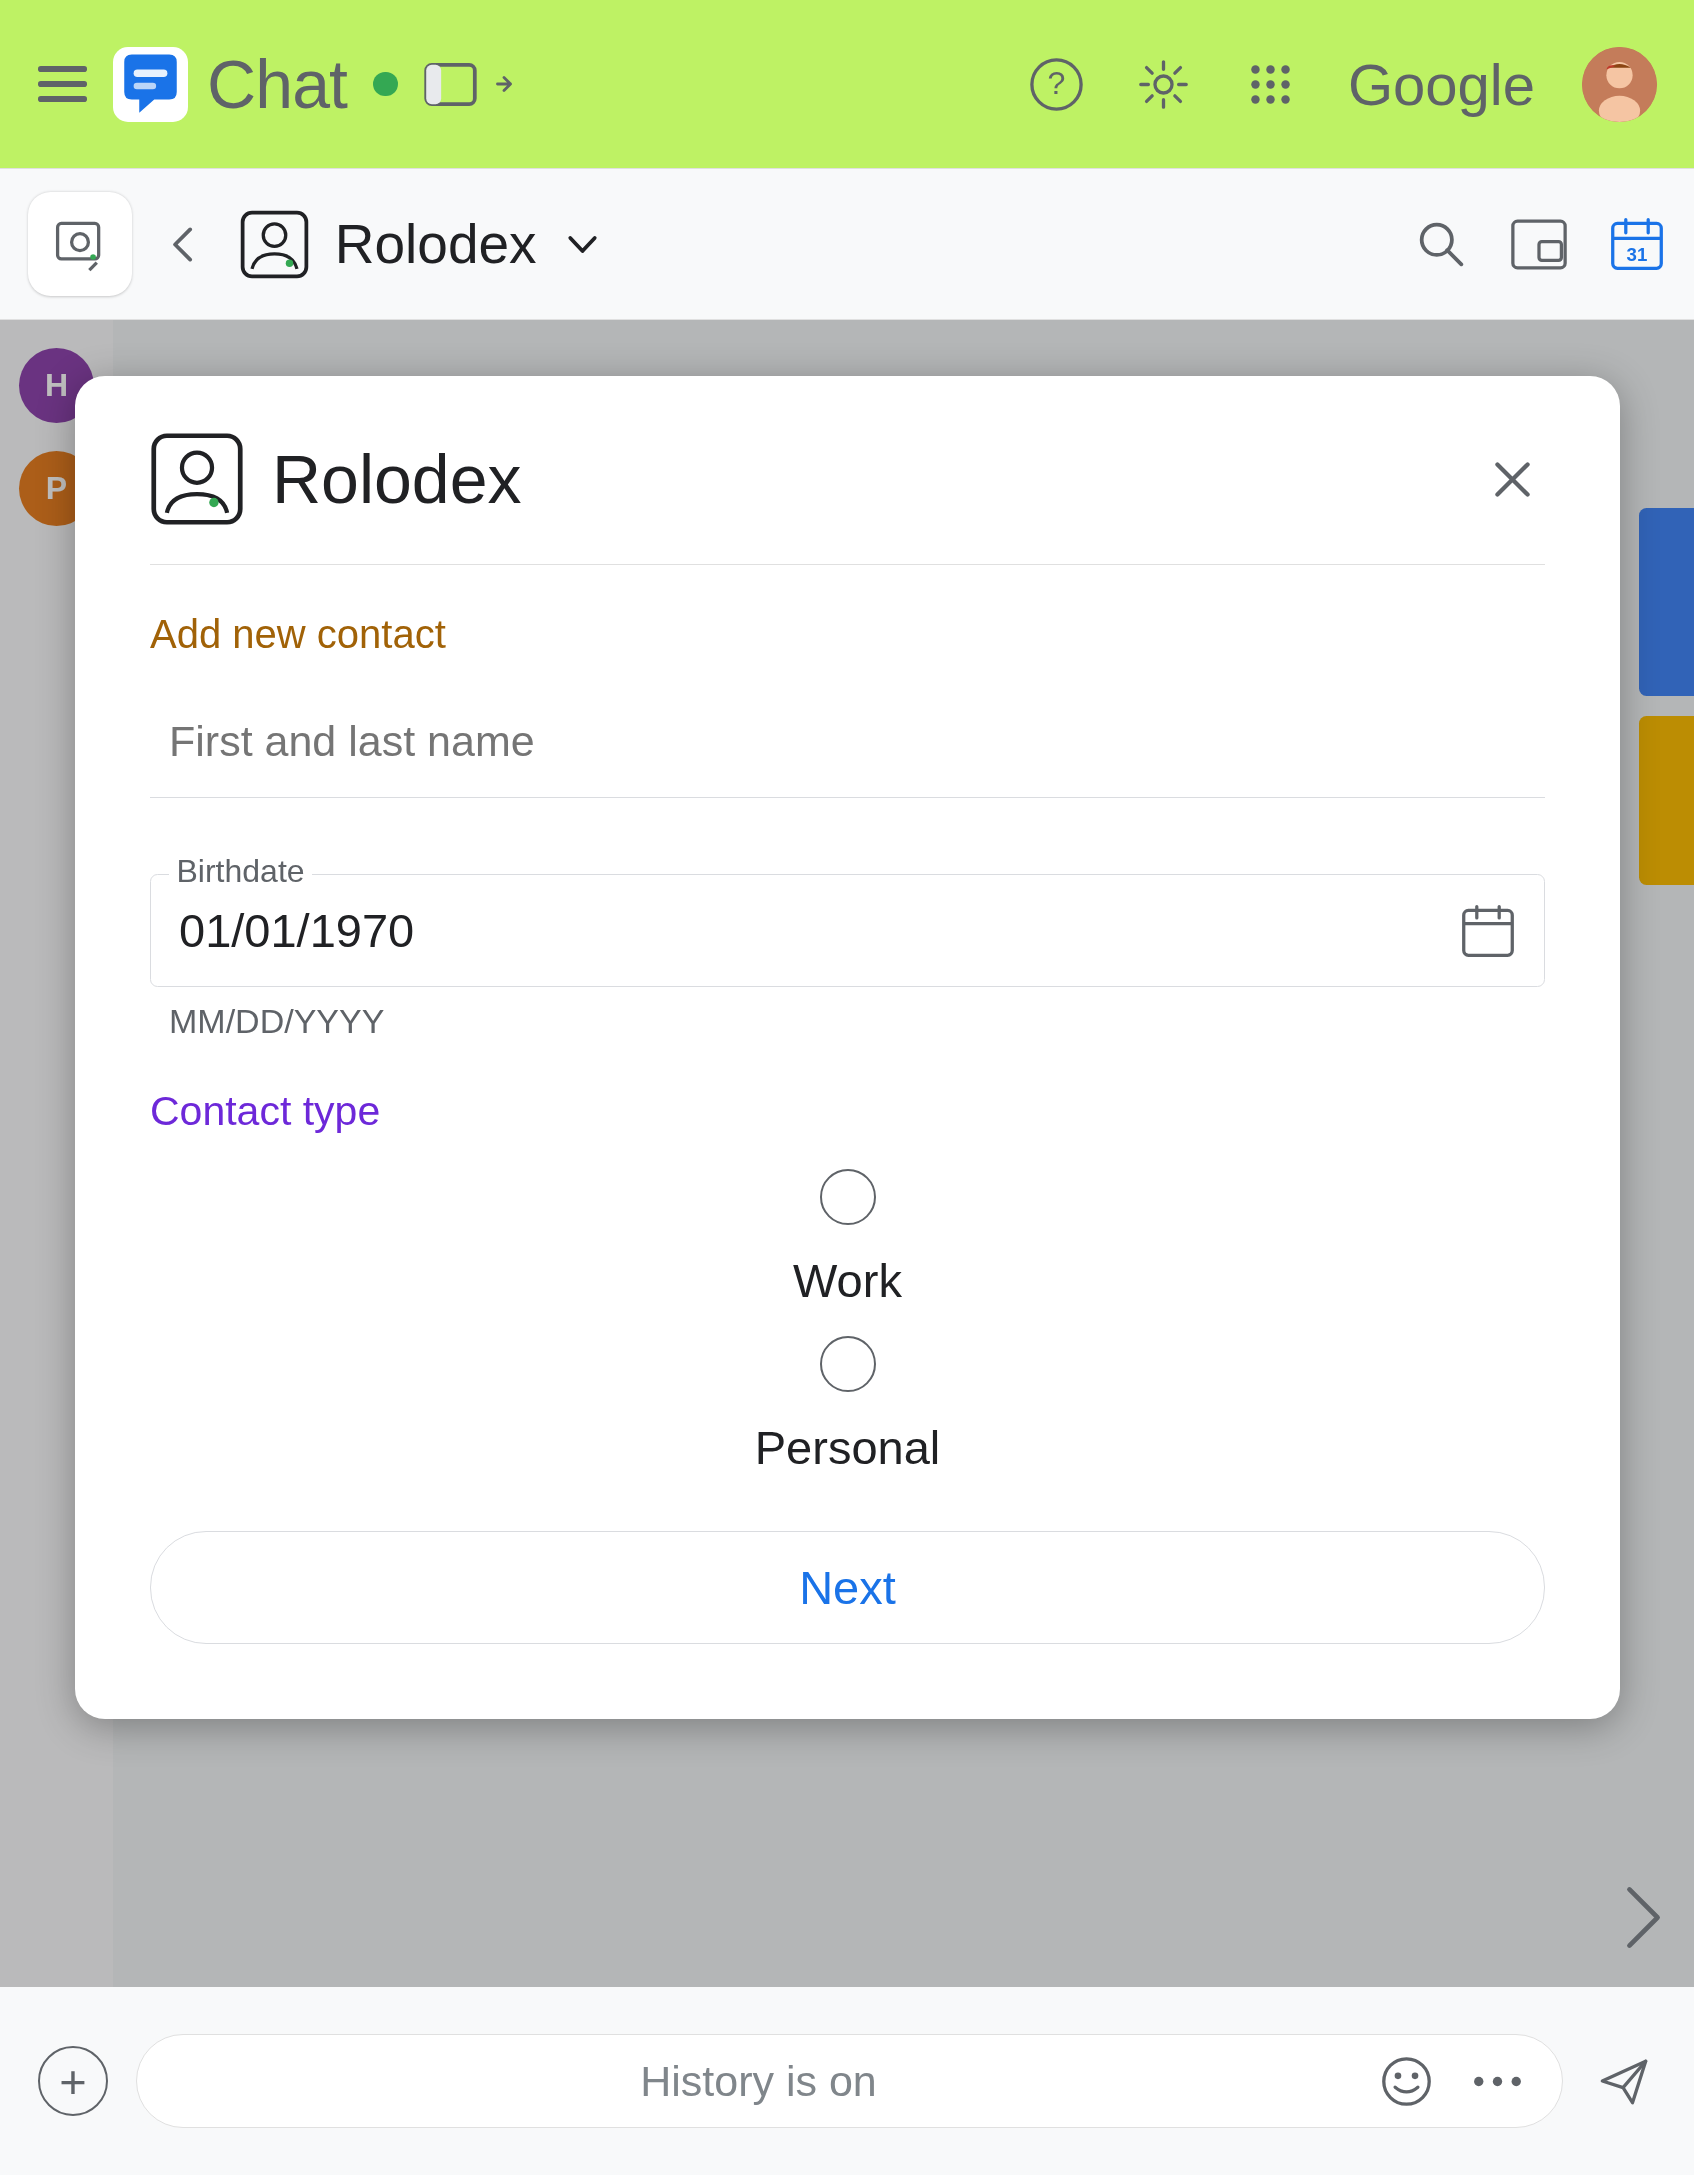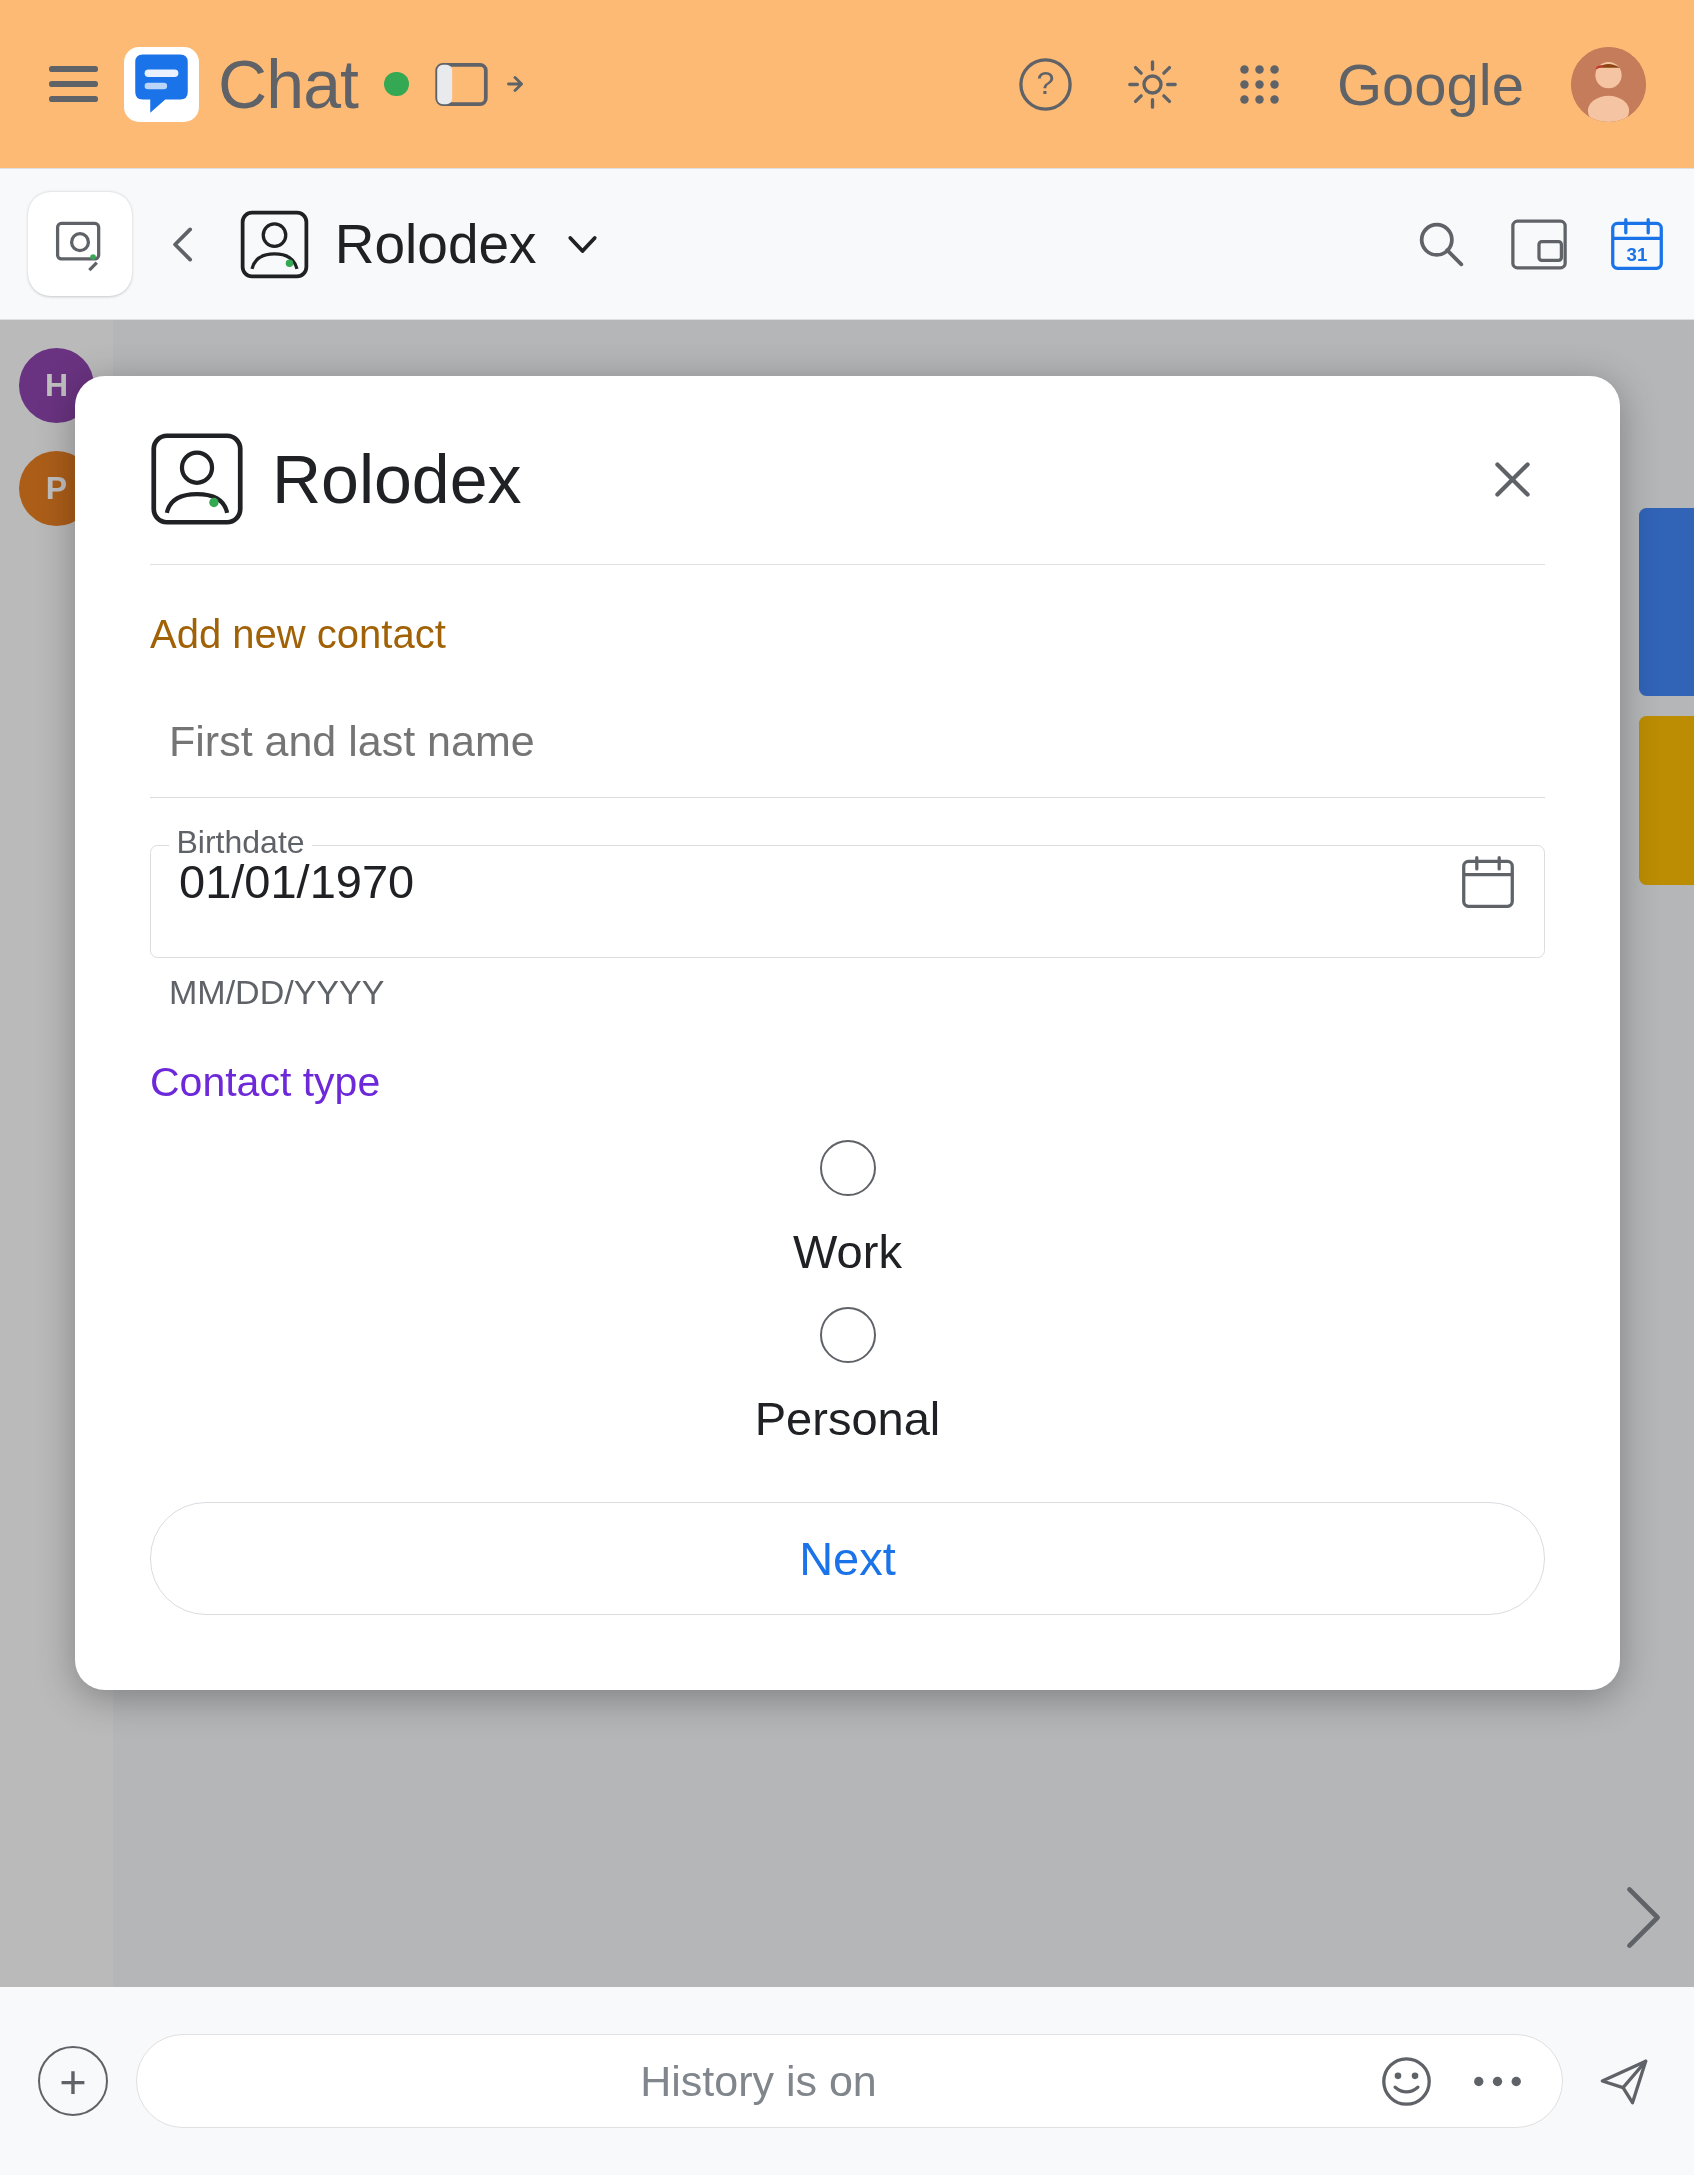--- a/index.html
+++ b/index.html
@@ -11,22 +11,22 @@
       background: #f1f3f4;
       overflow: hidden;
       position: relative;
     }
 
     
     .top-bar {
       display: flex;
       align-items: center;
       height: 169px;
-      background: #fdba74;
-      padding: 0 49px;
+      background: #bef264;
+      padding: 0 38px;
       gap: 26px;
       border-bottom: 0.9px solid #e0e0e0;
     }
 
     .hamburger-icon {
       display: flex;
       flex-direction: column;
       gap: 9.4px;
       cursor: pointer;
     }
@@ -353,21 +353,23 @@
 
     .birthdate-field {
       width: 100%;
       height: 113px;
       border: 1.9px solid #dadce0;
       border-radius: 7.5px;
       font-size: 47px;
       color: #202124;
       padding: 8px 28px;
       display: flex;
+      align-items: center;
       justify-content: space-between;
+      margin-top: 29px;
     }
 
     .birthdate-format {
       font-size: 34px;
       color: #5f6368;
       margin-top: 13px;
       margin-left: 19px;
       margin-bottom: 47px;
     }
 

